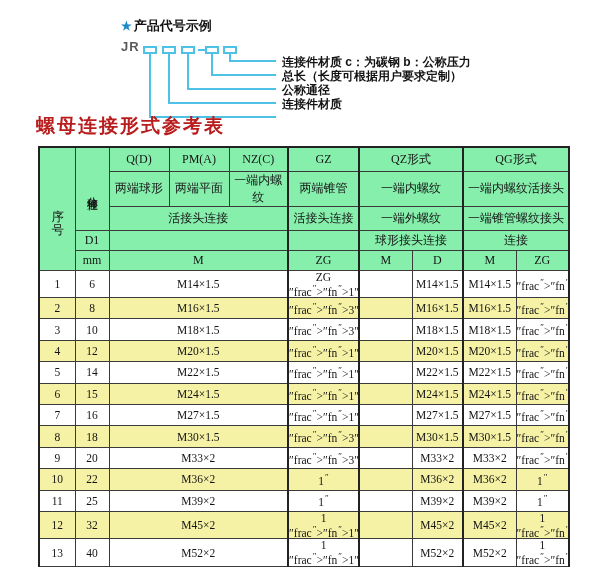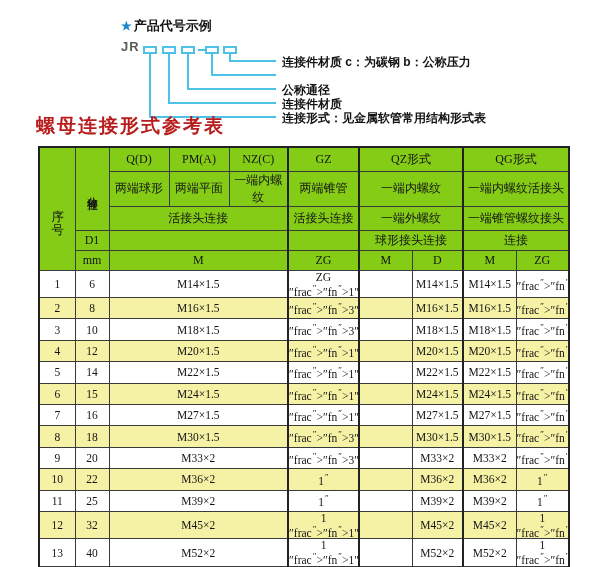--- a/index.html
+++ b/index.html
@@ -27,21 +27,21 @@
   }
 
   
   .tbl-wrap { position:absolute; left:38px; top:146px; }
   table { border-collapse:collapse; table-layout:fixed; width:530px;
           font-family:"Liberation Serif", serif; }
   th, td { border:1px solid #3a3a3a; text-align:center; vertical-align:middle;
            padding:0; font-weight:normal; font-size:12px; color:#141414; overflow:hidden; }
   table { border:2px solid #222; }
   .thick-l { border-left:2px solid #222; }
-  thead th { background:#84cc16;margin-left:28px; }
+  thead th { background:#86efac;margin-left:28px; }
   tr.hr1, tr.hr2, tr.hr3 { height:24px; }
   tr.hr4, tr.hr5 { height:20px; }
   tbody tr { height:21.4px; background:#ffffff; }
   tbody tr:nth-child(even) { background:#f5f1a5; }
   tbody td { font-size:11.5px; }
   .seq-vert { writing-mode:vertical-rl; text-orientation:upright; letter-spacing:15px; font-size:12.5px; padding-top:14px; }
   .dn-vert  { writing-mode:vertical-rl; text-orientation:upright; letter-spacing:1px; font-size:11px; }
   .inch { font-size:9px; vertical-align:0.5em; margin-left:1px; }
 </style>
 </head>
@@ -63,23 +63,23 @@
   <div class="dline vline" style="left:203px; top:54px; height:21px;"></div>
   <div class="dline hline" style="left:203px; top:74px; width:65px;"></div>
   <div class="dline vline" style="left:179px; top:54px; height:35px;"></div>
   <div class="dline hline" style="left:179px; top:88px; width:89px;"></div>
   <div class="dline vline" style="left:160px; top:54px; height:49px;"></div>
   <div class="dline hline" style="left:160px; top:102px; width:108px;"></div>
   <div class="dline vline" style="left:141px; top:54px; height:63px;"></div>
   <div class="dline hline" style="left:141px; top:116px; width:127px;"></div>
 
   <div class="dlabel" style="top:54px;">连接件材质  c：为碳钢  b：公称压力</div>
+  <div class="dlabel" style="top:68px;">总长（长度可根据用户要求定制）</div>
   <div class="dlabel" style="top:82px;">公称通径</div>
   <div class="dlabel" style="top:96px;">连接件材质</div>
-  <div class="dlabel" style="top:110px;">连接形式：见金属软管常用结构形式表</div>
 </div>
 
 <div class="tbl-title">螺母连接形式参考表</div>
 
 <div class="tbl-wrap">
 <table>
   <colgroup>
     <col style="width:36px">
         <col style="width:34px">
         <col style="width:60px">

